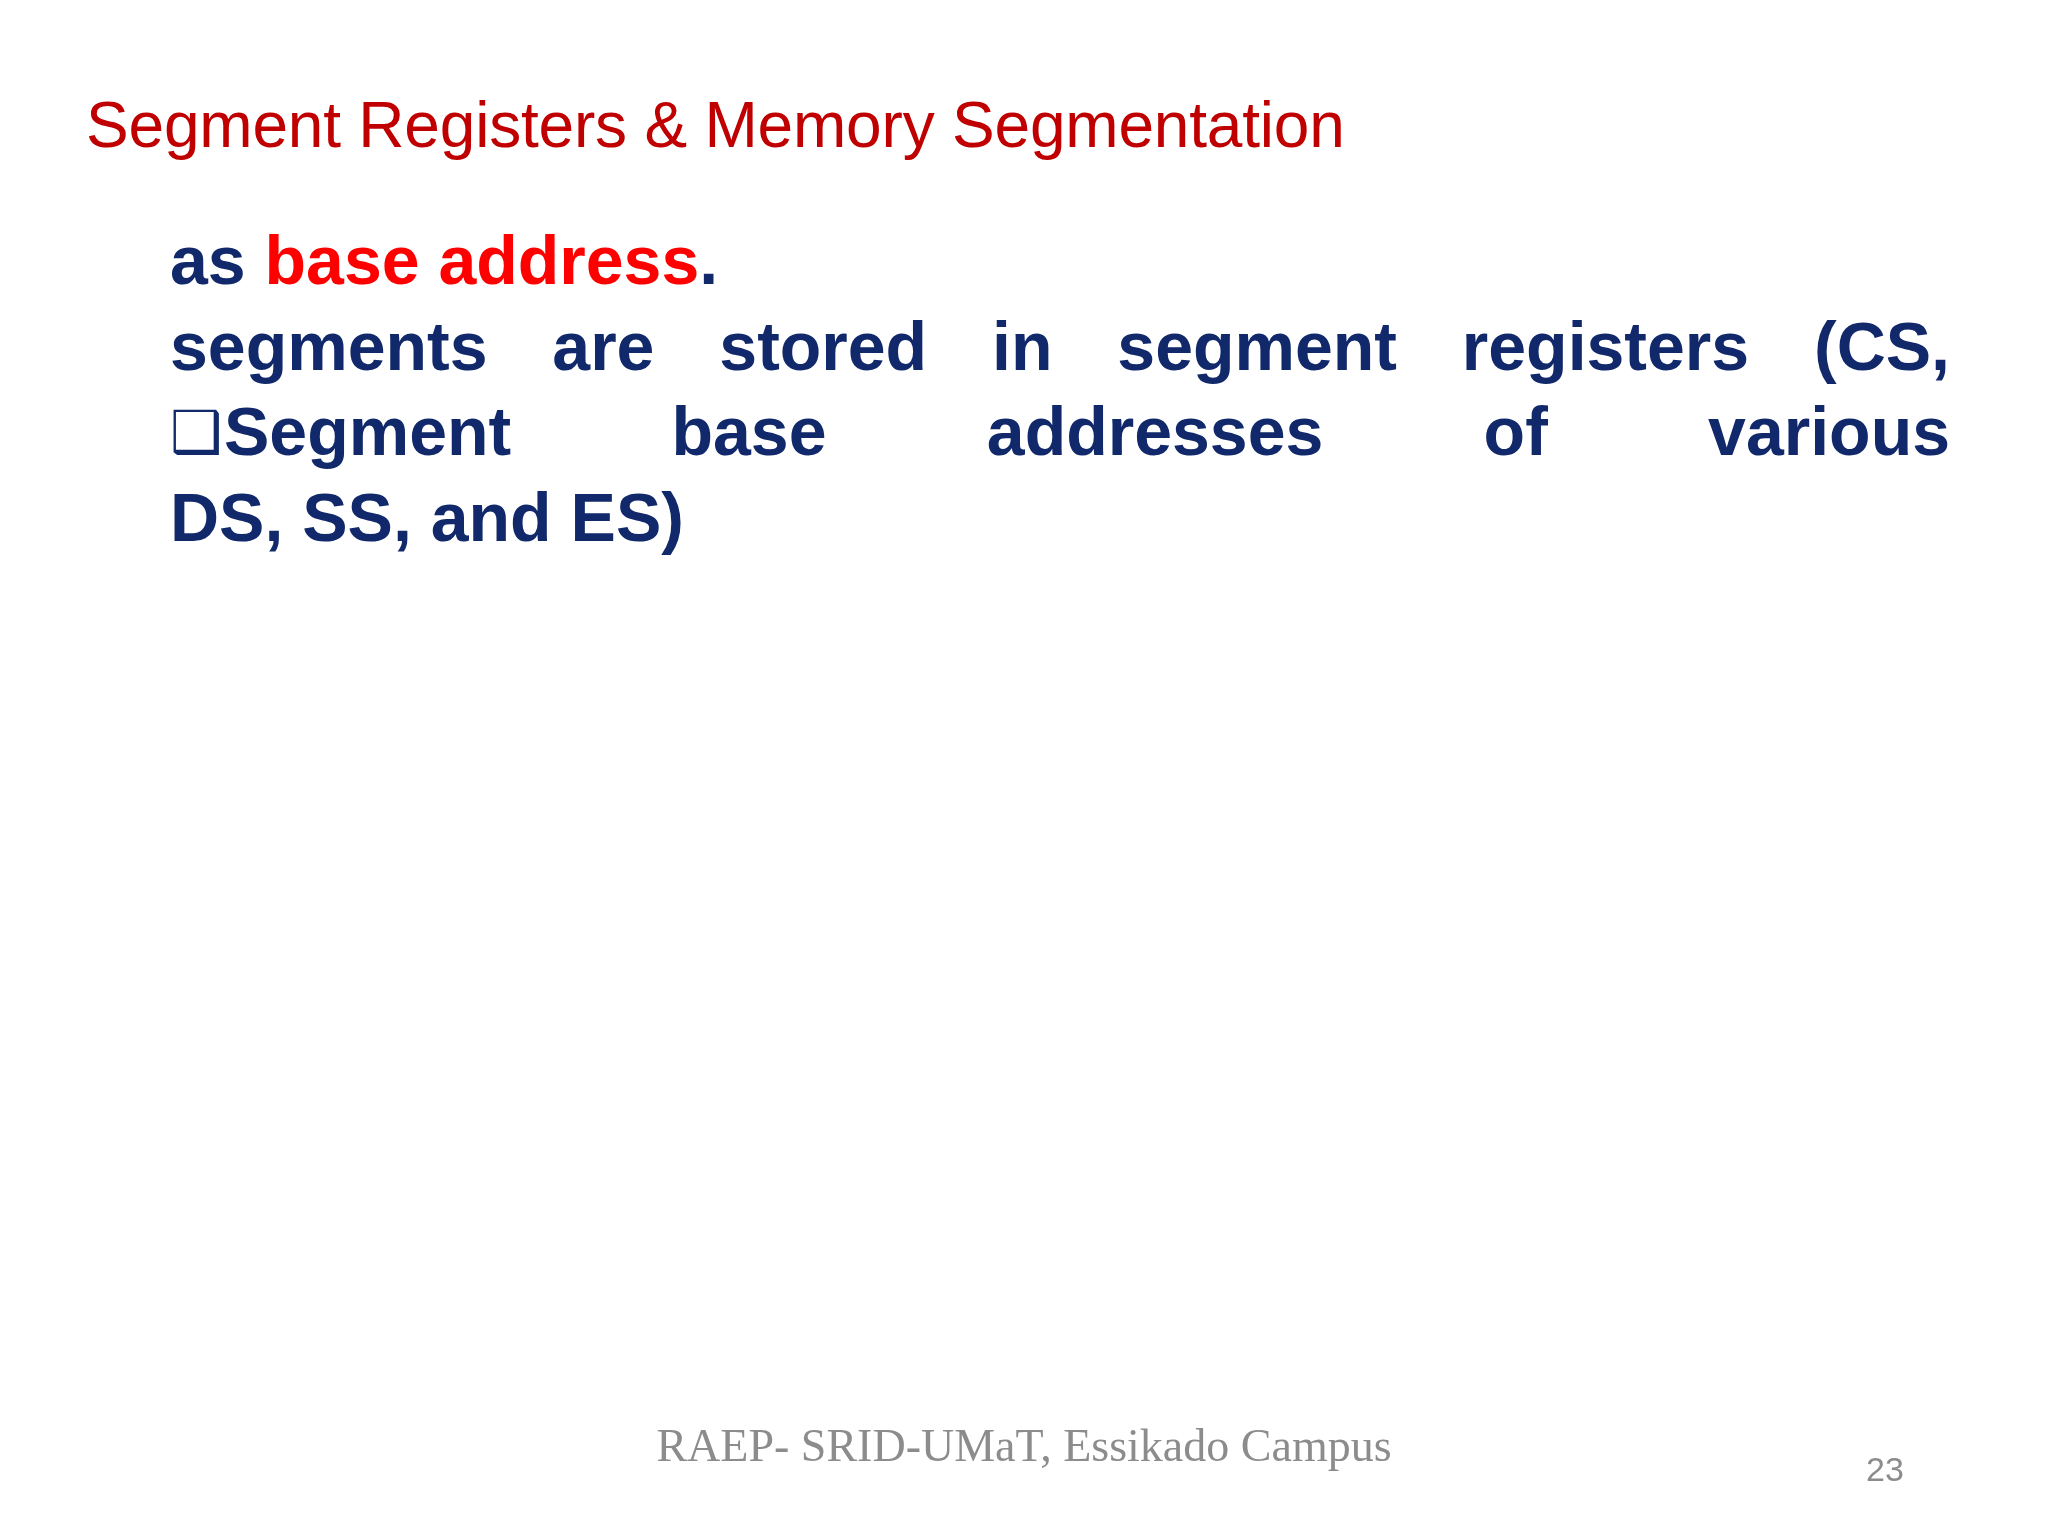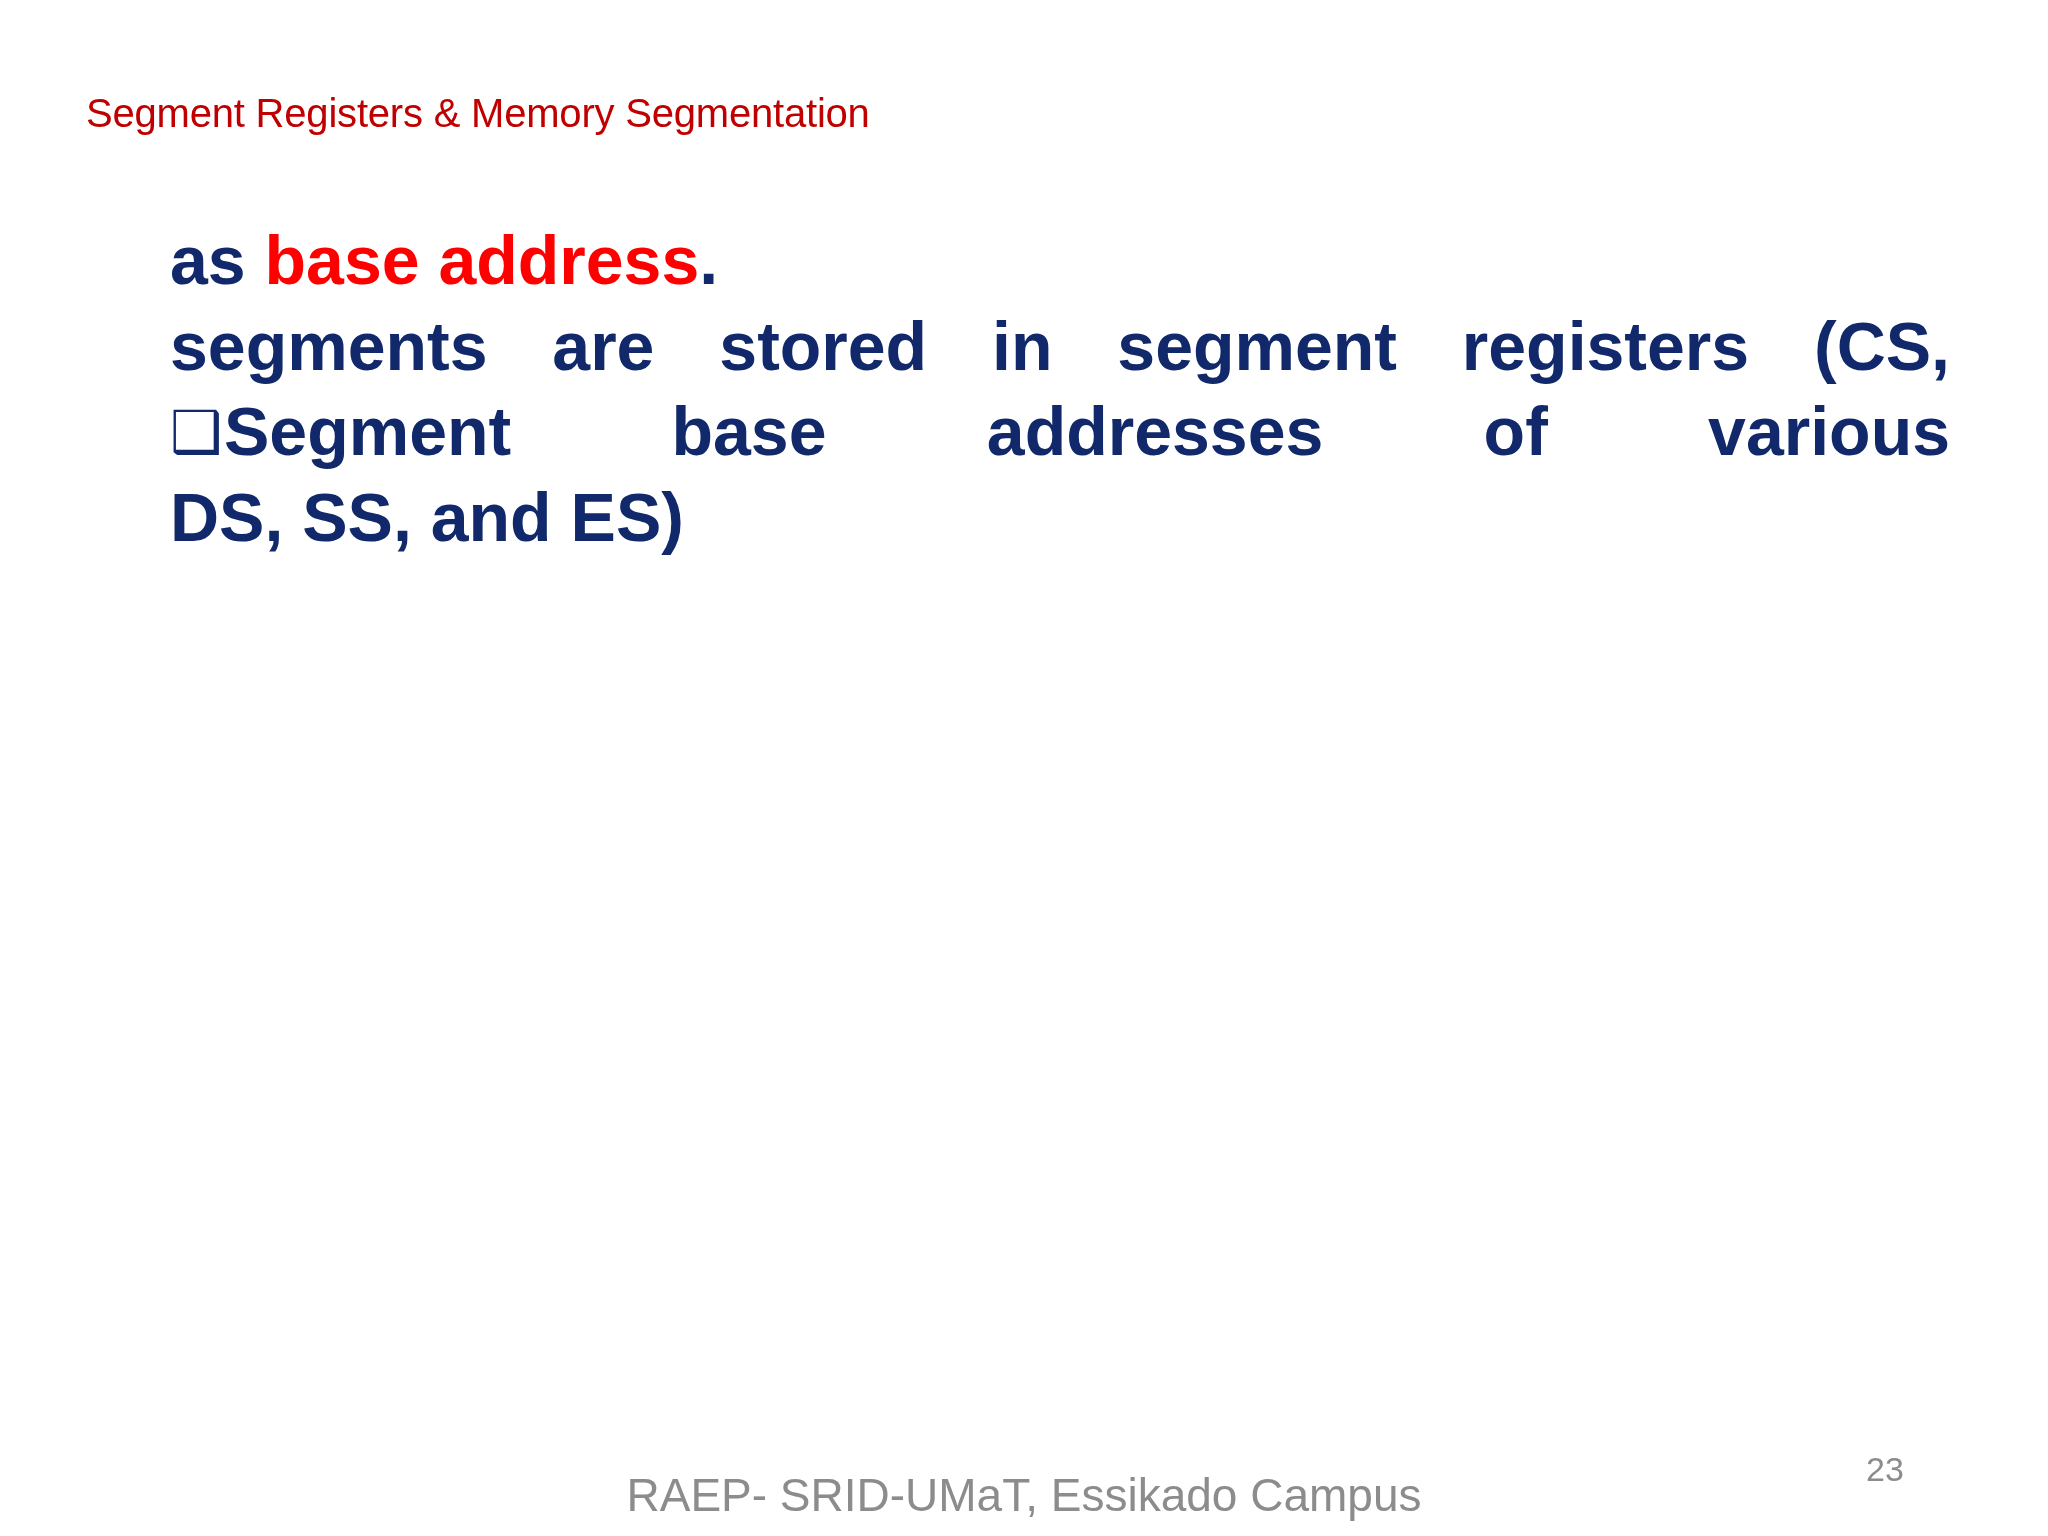--- a/index.html
+++ b/index.html
@@ -20,21 +20,21 @@
     box-sizing: border-box;
   }
 
   
   .slide-title {
     position: absolute;
     left: 86px;
     top: 92px;
     width: 1880px;
     font-family: "Liberation Sans", sans-serif;
-    font-size: 40px;
+    font-size: 64px;
     font-weight: 400;
     line-height: 1.05;
     color: #C00000;
     letter-spacing: -0.2px;
     white-space: nowrap;
   }
 
   
   .body-area {
     position: absolute;
@@ -89,23 +89,23 @@
 
   .navy {
     color: #11296B;
   }
 
   
   .footer-text {
     position: absolute;
     left: 0;
     right: 0;
-    top: 1468px;
+    top: 1419px;
     text-align: center;
-    font-family: Liberation Sans, sans-serif;
+    font-family: Liberation Serif, serif;
     font-size: 46px;
     font-weight: 400;
     color: #8C8C8C;
   }
   .page-number {
     position: absolute;
     left: 1866px;
     top: 1450px;
     font-family: "Liberation Sans", sans-serif;
     font-size: 34px;

